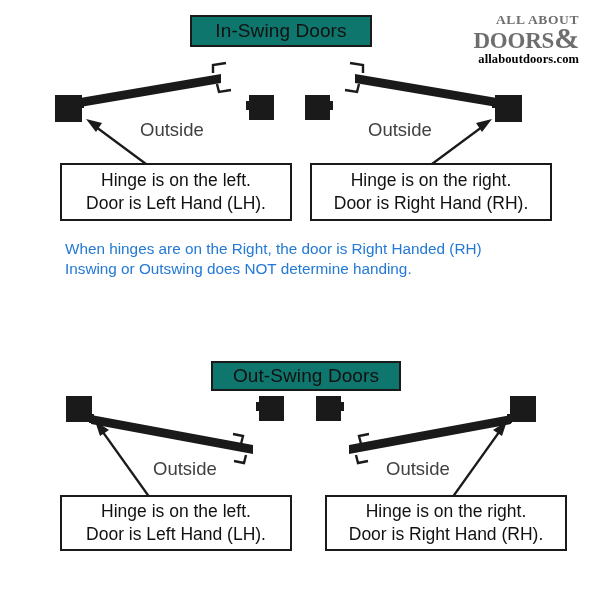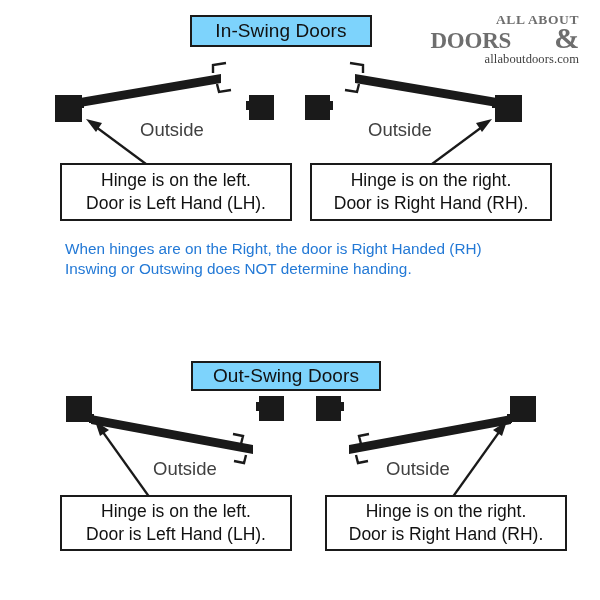--- a/index.html
+++ b/index.html
@@ -2,21 +2,21 @@
 <html><head>
 <meta charset="utf-8">
 <style>
   html,body{margin:0;padding:0;background:#ffffff;}
   body{width:600px;height:600px;position:relative;overflow:hidden;
        font-family:"Liberation Sans",sans-serif;color:#000;}
   #stage{position:absolute;left:0;top:0;width:585px;height:600px;margin-top:11px;}
 
   
   .title-box{
-    position:absolute;border:2px solid #1a1a1a;background:#7dd3fc;
+    position:absolute;border:2px solid #1a1a1a;background:#0f766e;
     display:flex;align-items:center;justify-content:center;
     font-size:19px;letter-spacing:.1px;color:#111;box-sizing:border-box;
   }
   .title-box .inner{pointer-events:none;}
 
   
   .callout{
     position:absolute;border:2px solid #1a1a1a;background:#fff;
     box-sizing:border-box;display:flex;flex-direction:column;
     align-items:center;justify-content:center;
@@ -36,26 +36,26 @@
   }
   .note .nl{display:block;}
 
   
   .logo{position:absolute;right:6px;top:2px;width:152px;text-align:right;
         color:#6e6e6e;line-height:1;}
   .logo .l1{font-family:"Liberation Serif",serif;font-weight:bold;
             font-size:13.5px;letter-spacing:.6px;}
   .logo .l2{font-family:"Liberation Serif",serif;font-weight:bold;
             font-size:23px;letter-spacing:-.2px;margin-top:-1px;
-            display:flex;justify-content:flex-end;align-items:baseline;gap:43px;}
+            display:flex;justify-content:flex-end;align-items:baseline;}
   .logo .l2 .amp{font-size:30px;line-height:.8;margin-left:0px;}
   .logo .l3{font-family:"Liberation Serif",serif;font-weight:bold;
             font-size:23px;letter-spacing:-.2px;margin-top:-3px;}
-  .logo .l4{color:#404040;font-family:"Liberation Serif",serif;
-            font-weight:normal;font-size:12.5px;margin-top:1px;letter-spacing:.1px;}
+  .logo .l4{color:#000000;font-family:"Liberation Serif",serif;
+            font-weight:bold;font-size:12.5px;margin-top:1px;letter-spacing:.1px;}
 
   svg{position:absolute;left:0;top:0;overflow:visible;}
   .dk{fill:#1a1a1a;}
   .dkstroke{stroke:#1a1a1a;fill:none;}
 </style>
 </head>
 <body>
 
 <div id="stage">
 
@@ -119,21 +119,21 @@
   <div class="callout" style="left:310px;top:152px;width:242px;height:58px;">
     <span class="ln">Hinge is on the right.</span>
     <span class="ln">Door is Right Hand (RH).</span>
   </div>
 
   <div class="note" style="left:65px;top:228px;">
     <span class="nl">When hinges are on the Right, the door is Right Handed (RH)</span>
     <span class="nl">Inswing or Outswing does NOT determine handing.</span>
   </div>
 
-  <div class="title-box" style="left:191px;top:350px;width:190px;height:30px;">
+  <div class="title-box" style="left:211px;top:350px;width:190px;height:30px;">
     <span class="inner">Out-Swing Doors</span>
   </div>
 
   <svg width="600" height="600">
 
     <rect class="dk" x="66" y="385" width="26" height="26"></rect>
     <rect class="dk" x="89" y="403" width="5" height="9"></rect>
 
     <polygon class="dk" points="91,404 253,434 253,443 91,413"></polygon>
 

